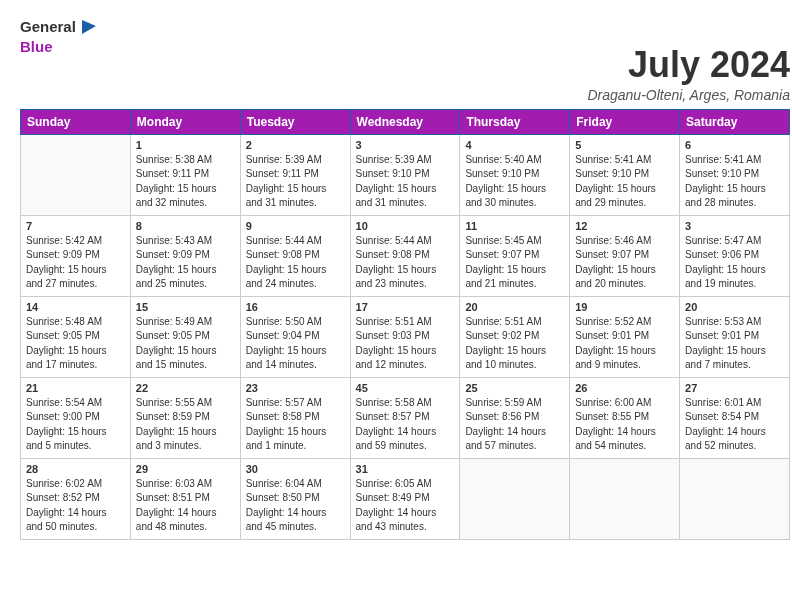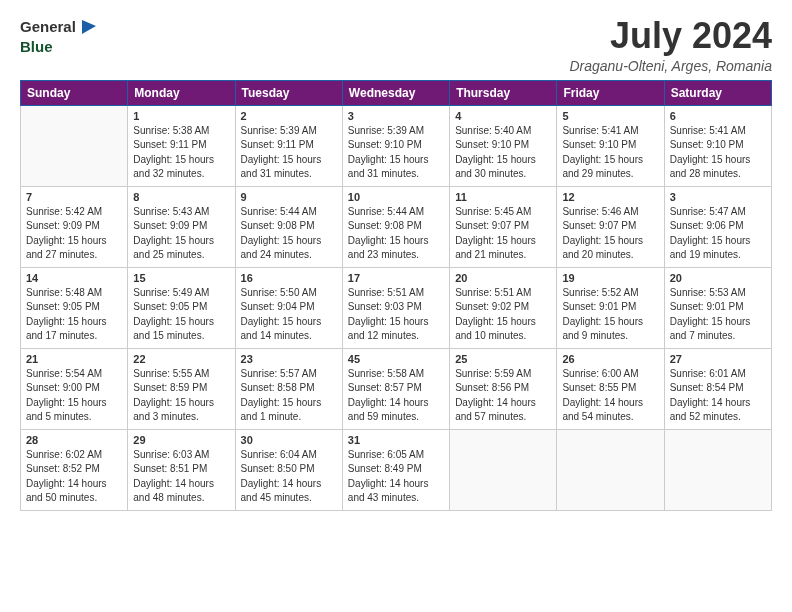--- a/index.html
+++ b/index.html
@@ -7,62 +7,63 @@
       font-family: Arial, sans-serif;
       background: #fff;
       width: 792px;
       min-height: 612px;
       padding: 0;
     }
     .page {
       width: 792px;
       min-height: 612px;
       background: #fff;
-      padding: 16px 20px 16px 20px;
+      padding: 16px 2px 16px 20px;
     }
     .header {
       display: flex;
       align-items: flex-start;
       justify-content: space-between;
       margin-bottom: 6px;
     }
     .logo {
       display: flex;
       align-items: center;
       gap: 0;
     }
     .logo-text {
       font-size: 15px;
       font-weight: bold;
       color: #333;
       line-height: 1.2;
     }
     .title-block {
       text-align: right;
+      margin-top: 29px;
     }
     .month-title {
       font-size: 36px;
       font-weight: bold;
       color: #333;
       line-height: 1.1;
     }
     .subtitle {
       font-size: 14px;
       color: #555;
       margin-top: 2px;
       font-style: italic;
     }
     .calendar {
       width: 100%;
       border-collapse: collapse;
       border: 1px solid #ccc;
       margin-top: 4px;
     }
     .calendar th {
-      background: #701a75;
+      background: #a21caf;
       color: #fff;
       font-size: 12px;
       font-weight: bold;
       padding: 5px 6px;
       text-align: left;
       border: 1px solid #1a5fa8;
     }
     .calendar td {
       vertical-align: top;
       border: 1px solid #ccc;
@@ -98,21 +99,21 @@
       <div>
         <div style="display:flex;align-items:center;gap:2px;">
           <span class="logo-text">
             <span>General</span>
           </span>
 
           <svg width="22" height="22" viewBox="0 0 22 22">
             <polygon points="4,18 18,10 4,4" fill="#1a5fa8"></polygon>
           </svg>
         </div>
-        <div class="logo-text" style="color:#14532d;font-weight:bold;font-size:15px;">Blue</div>
+        <div class="logo-text" style="color:#a21caf;font-weight:bold;font-size:15px;">Blue</div>
       </div>
     </div>
     <div class="title-block">
       <div class="month-title">July 2024</div>
       <div class="subtitle">Draganu-Olteni, Arges, Romania</div>
     </div>
   </div>
 
   <table class="calendar">
     <thead>

